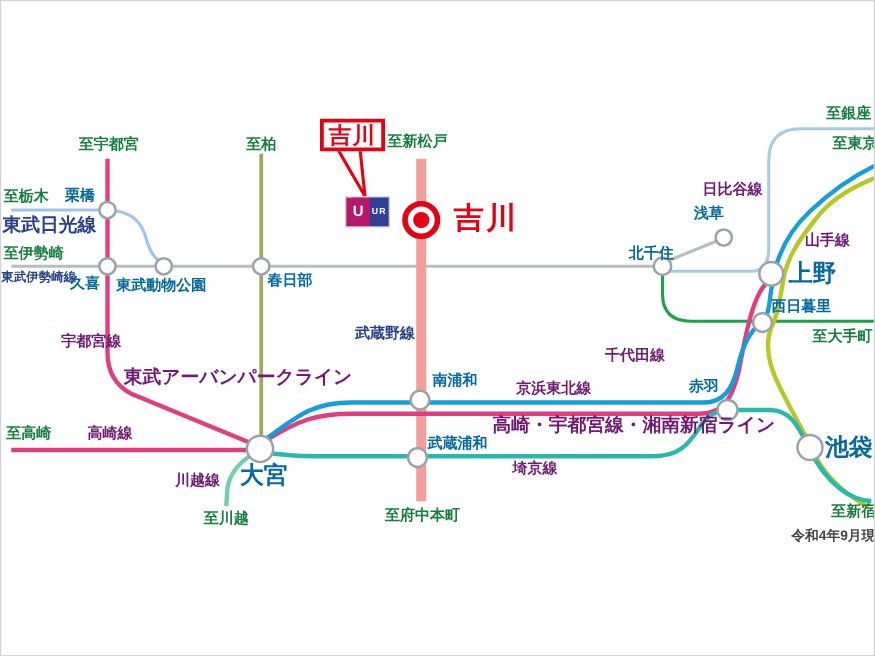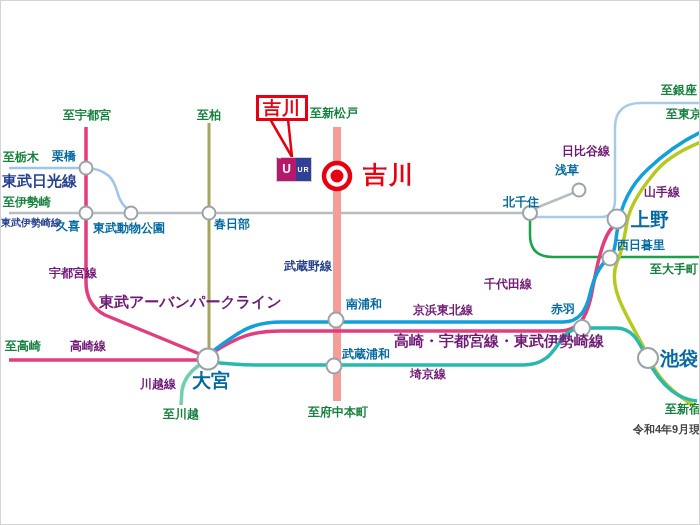--- a/index.html
+++ b/index.html
@@ -111,21 +111,21 @@
   <div class="lbl sta sz13" style="left:659px;top:347px;">池袋</div>
   <div class="lbl sta" style="left:345px;top:297px;">南浦和</div>
   <div class="lbl sta" style="left:341px;top:347px;">武蔵浦和</div>
   <div class="lbl sta sz13" style="left:191px;top:369px;">大宮</div>
 
   <div class="lbl line-lbl navy sz11" style="left:1px;top:171px;">東武日光線</div>
   <div class="lbl line-lbl navy sz10" style="left:0px;top:216px;">東武伊勢崎線</div>
   <div class="lbl line-lbl sz11" style="left:98px;top:281px;margin-top:11px;">東武アーバンパークライン</div>
   <div class="lbl line-lbl" style="left:32px;top:266px;margin-left:16px;">宇都宮線</div>
   <div class="lbl line-lbl" style="left:69px;top:339px;">高崎線</div>
-  <div class="lbl line-lbl sz11" style="left:393px;top:331px;">高崎・宇都宮線・東武伊勢崎線</div>
+  <div class="lbl line-lbl sz11" style="left:393px;top:331px;">高崎・宇都宮線・湘南新宿ライン</div>
   <div class="lbl line-lbl" style="left:412px;top:303px;">京浜東北線</div>
   <div class="lbl line-lbl" style="left:643px;top:185px;">山手線</div>
   <div class="lbl line-lbl" style="left:409px;top:367px;">埼京線</div>
   <div class="lbl line-lbl" style="left:139px;top:377px;">川越線</div>
   <div class="lbl line-lbl navy" style="left:283px;top:259px;">武蔵野線</div>
   <div class="lbl line-lbl" style="left:561px;top:144px;">日比谷線</div>
   <div class="lbl line-lbl" style="left:483px;top:238px;margin-top:39px;">千代田線</div>
 
   <div class="callout">吉川</div>
   <div class="urlogo">

